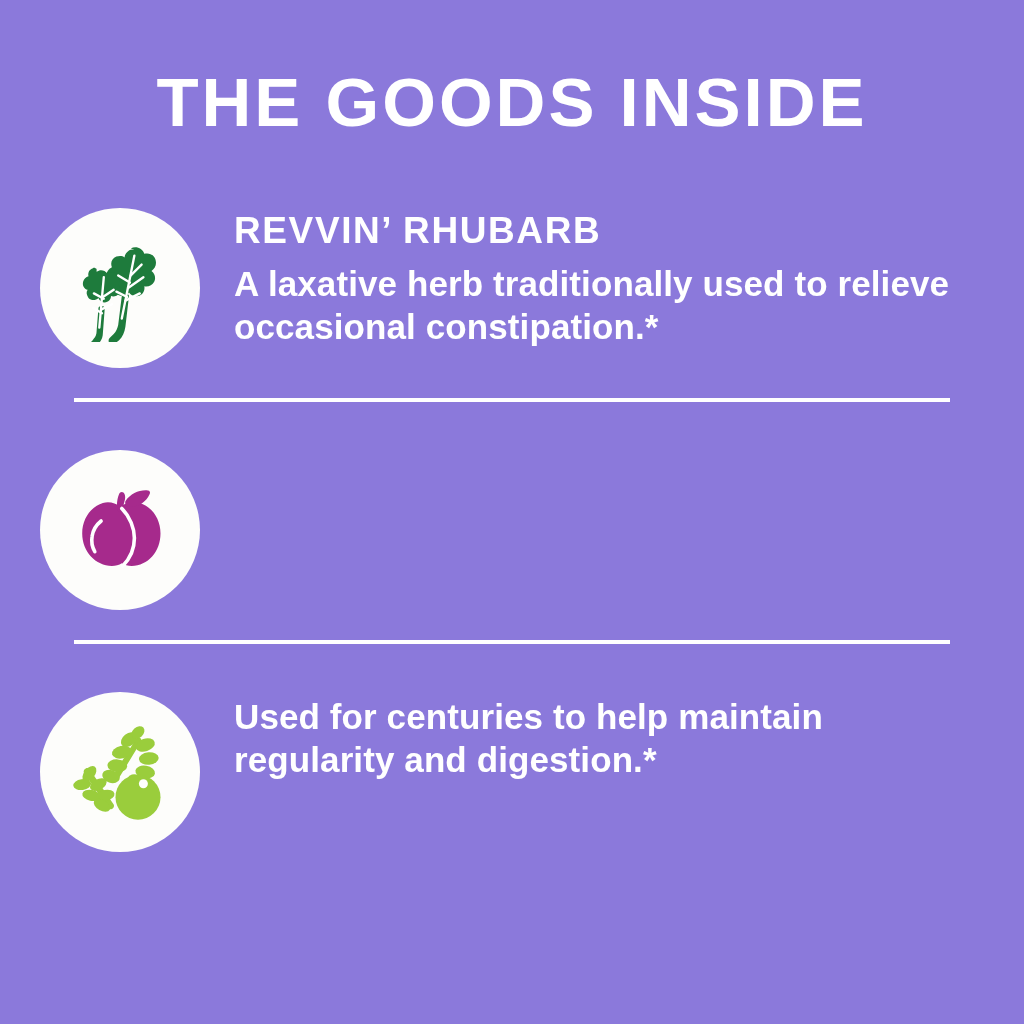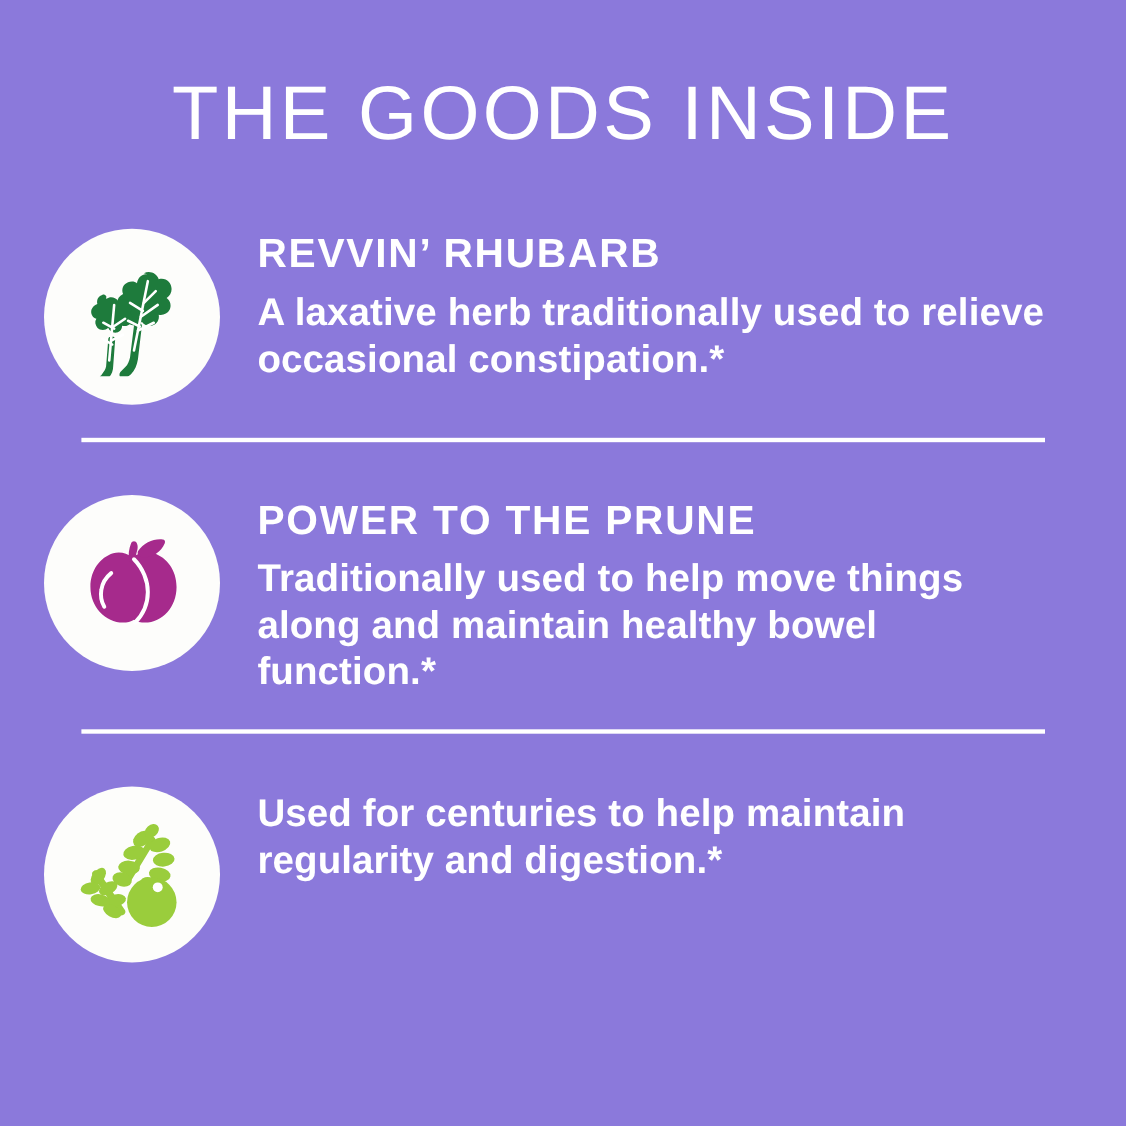--- a/index.html
+++ b/index.html
@@ -21,21 +21,21 @@
     box-sizing: border-box;
   }
   .poster-title {
     position: absolute;
     left: 0;
     top: 68px;
     width: 1024px;
     text-align: center;
     color: #FFFFFF;
     font-size: 69px;
-    font-weight: 400;
+    font-weight: 700;
     letter-spacing: 3px;
     line-height: 1.0;
     white-space: nowrap;
   }
   .items {
     position: absolute;
     left: 0;
     top: 190px;
     width: 1024px;
   }
@@ -155,24 +155,20 @@
             <path d="M66 28c6-9 16-13 25-12 2 0 3 2 2 4-4 9-13 15-23 14-3 0-5-3-4-6z"></path>
           </g>
           <g stroke="#FFFFFF" stroke-width="4" stroke-linecap="round" fill="none">
 
             <path d="M62 36c9 9 14 22 14 33 0 12-5 23-13 31"></path>
 
             <path d="M32 84c-3-5-4-11-3-17 1-7 5-13 10-17"></path>
           </g>
         </svg>
       </div>
-      <div class="item-text">
-        <div class="item-heading">POWER TO THE PRUNE</div>
-        <div class="item-body">Traditionally used to help move things along and maintain healthy bowel function.*</div>
-      </div>
     </div>
 
     <div class="spacer-top"></div>
     <div class="divider"></div>
     <div class="spacer-bottom"></div>
 
     <div class="item" id="item-3">
       <div class="item-icon-wrap">
         <svg viewBox="0 0 120 120" aria-hidden="true">
           <g fill="#9ACD3C">

